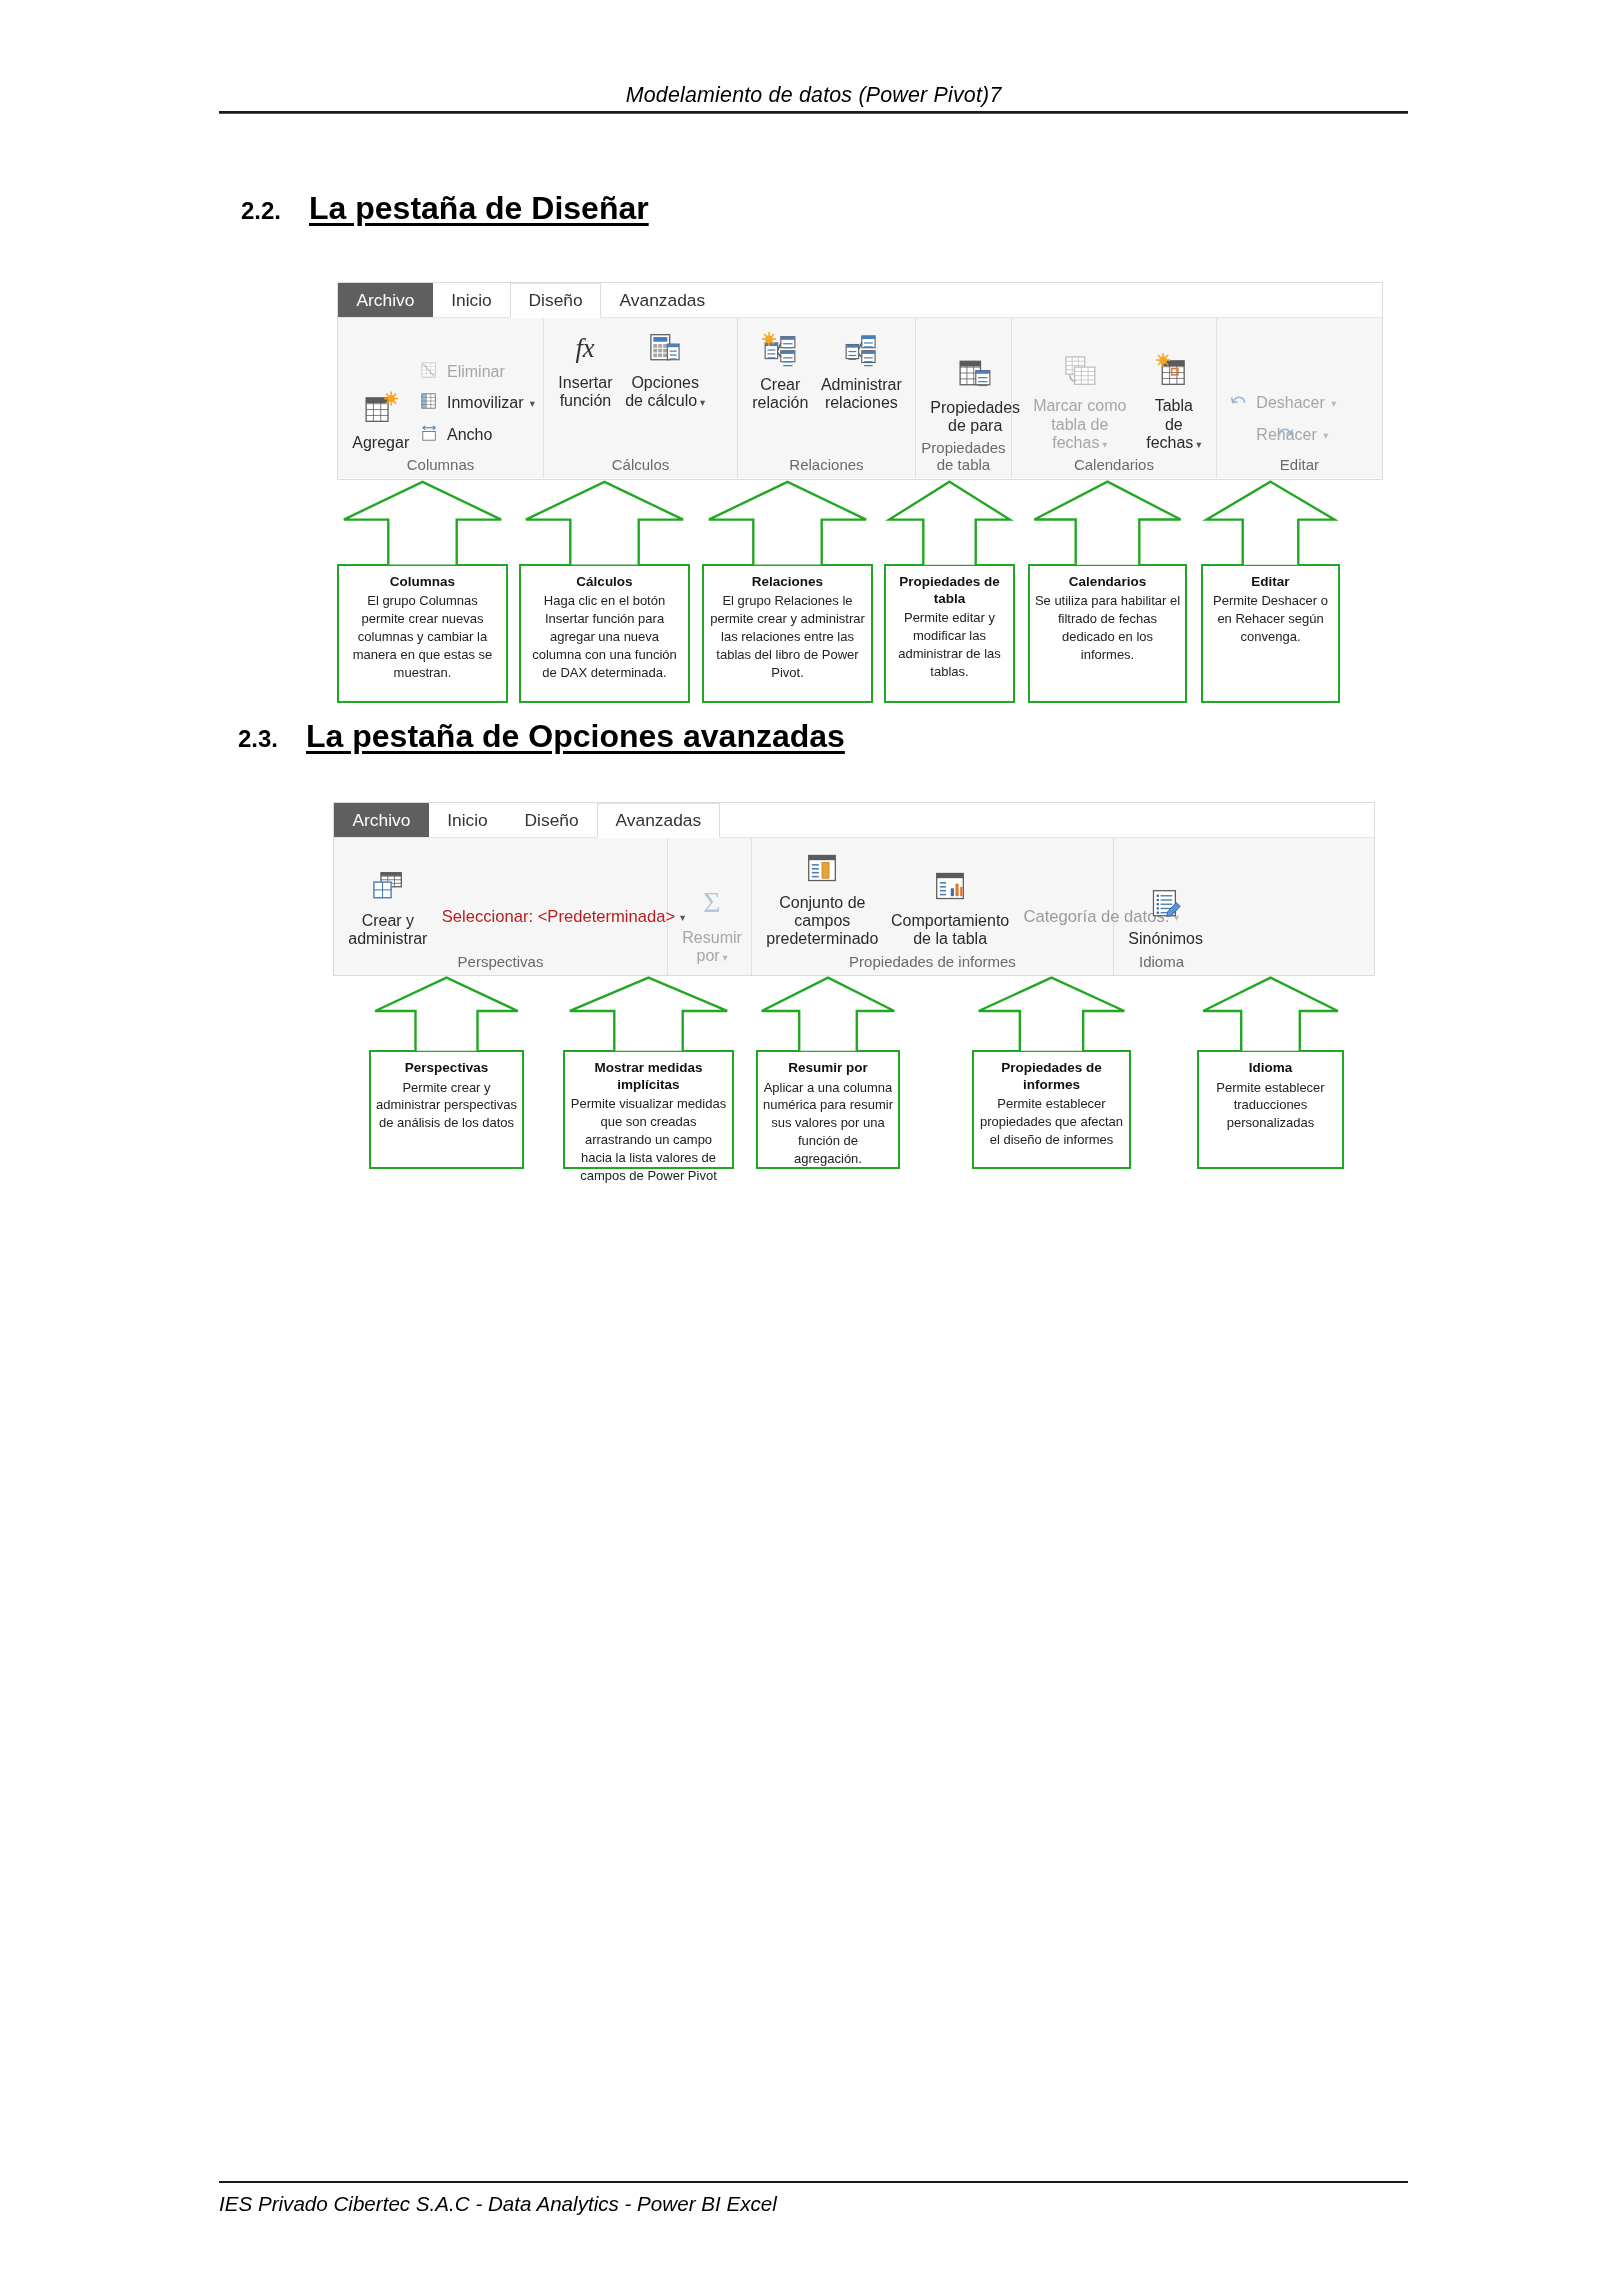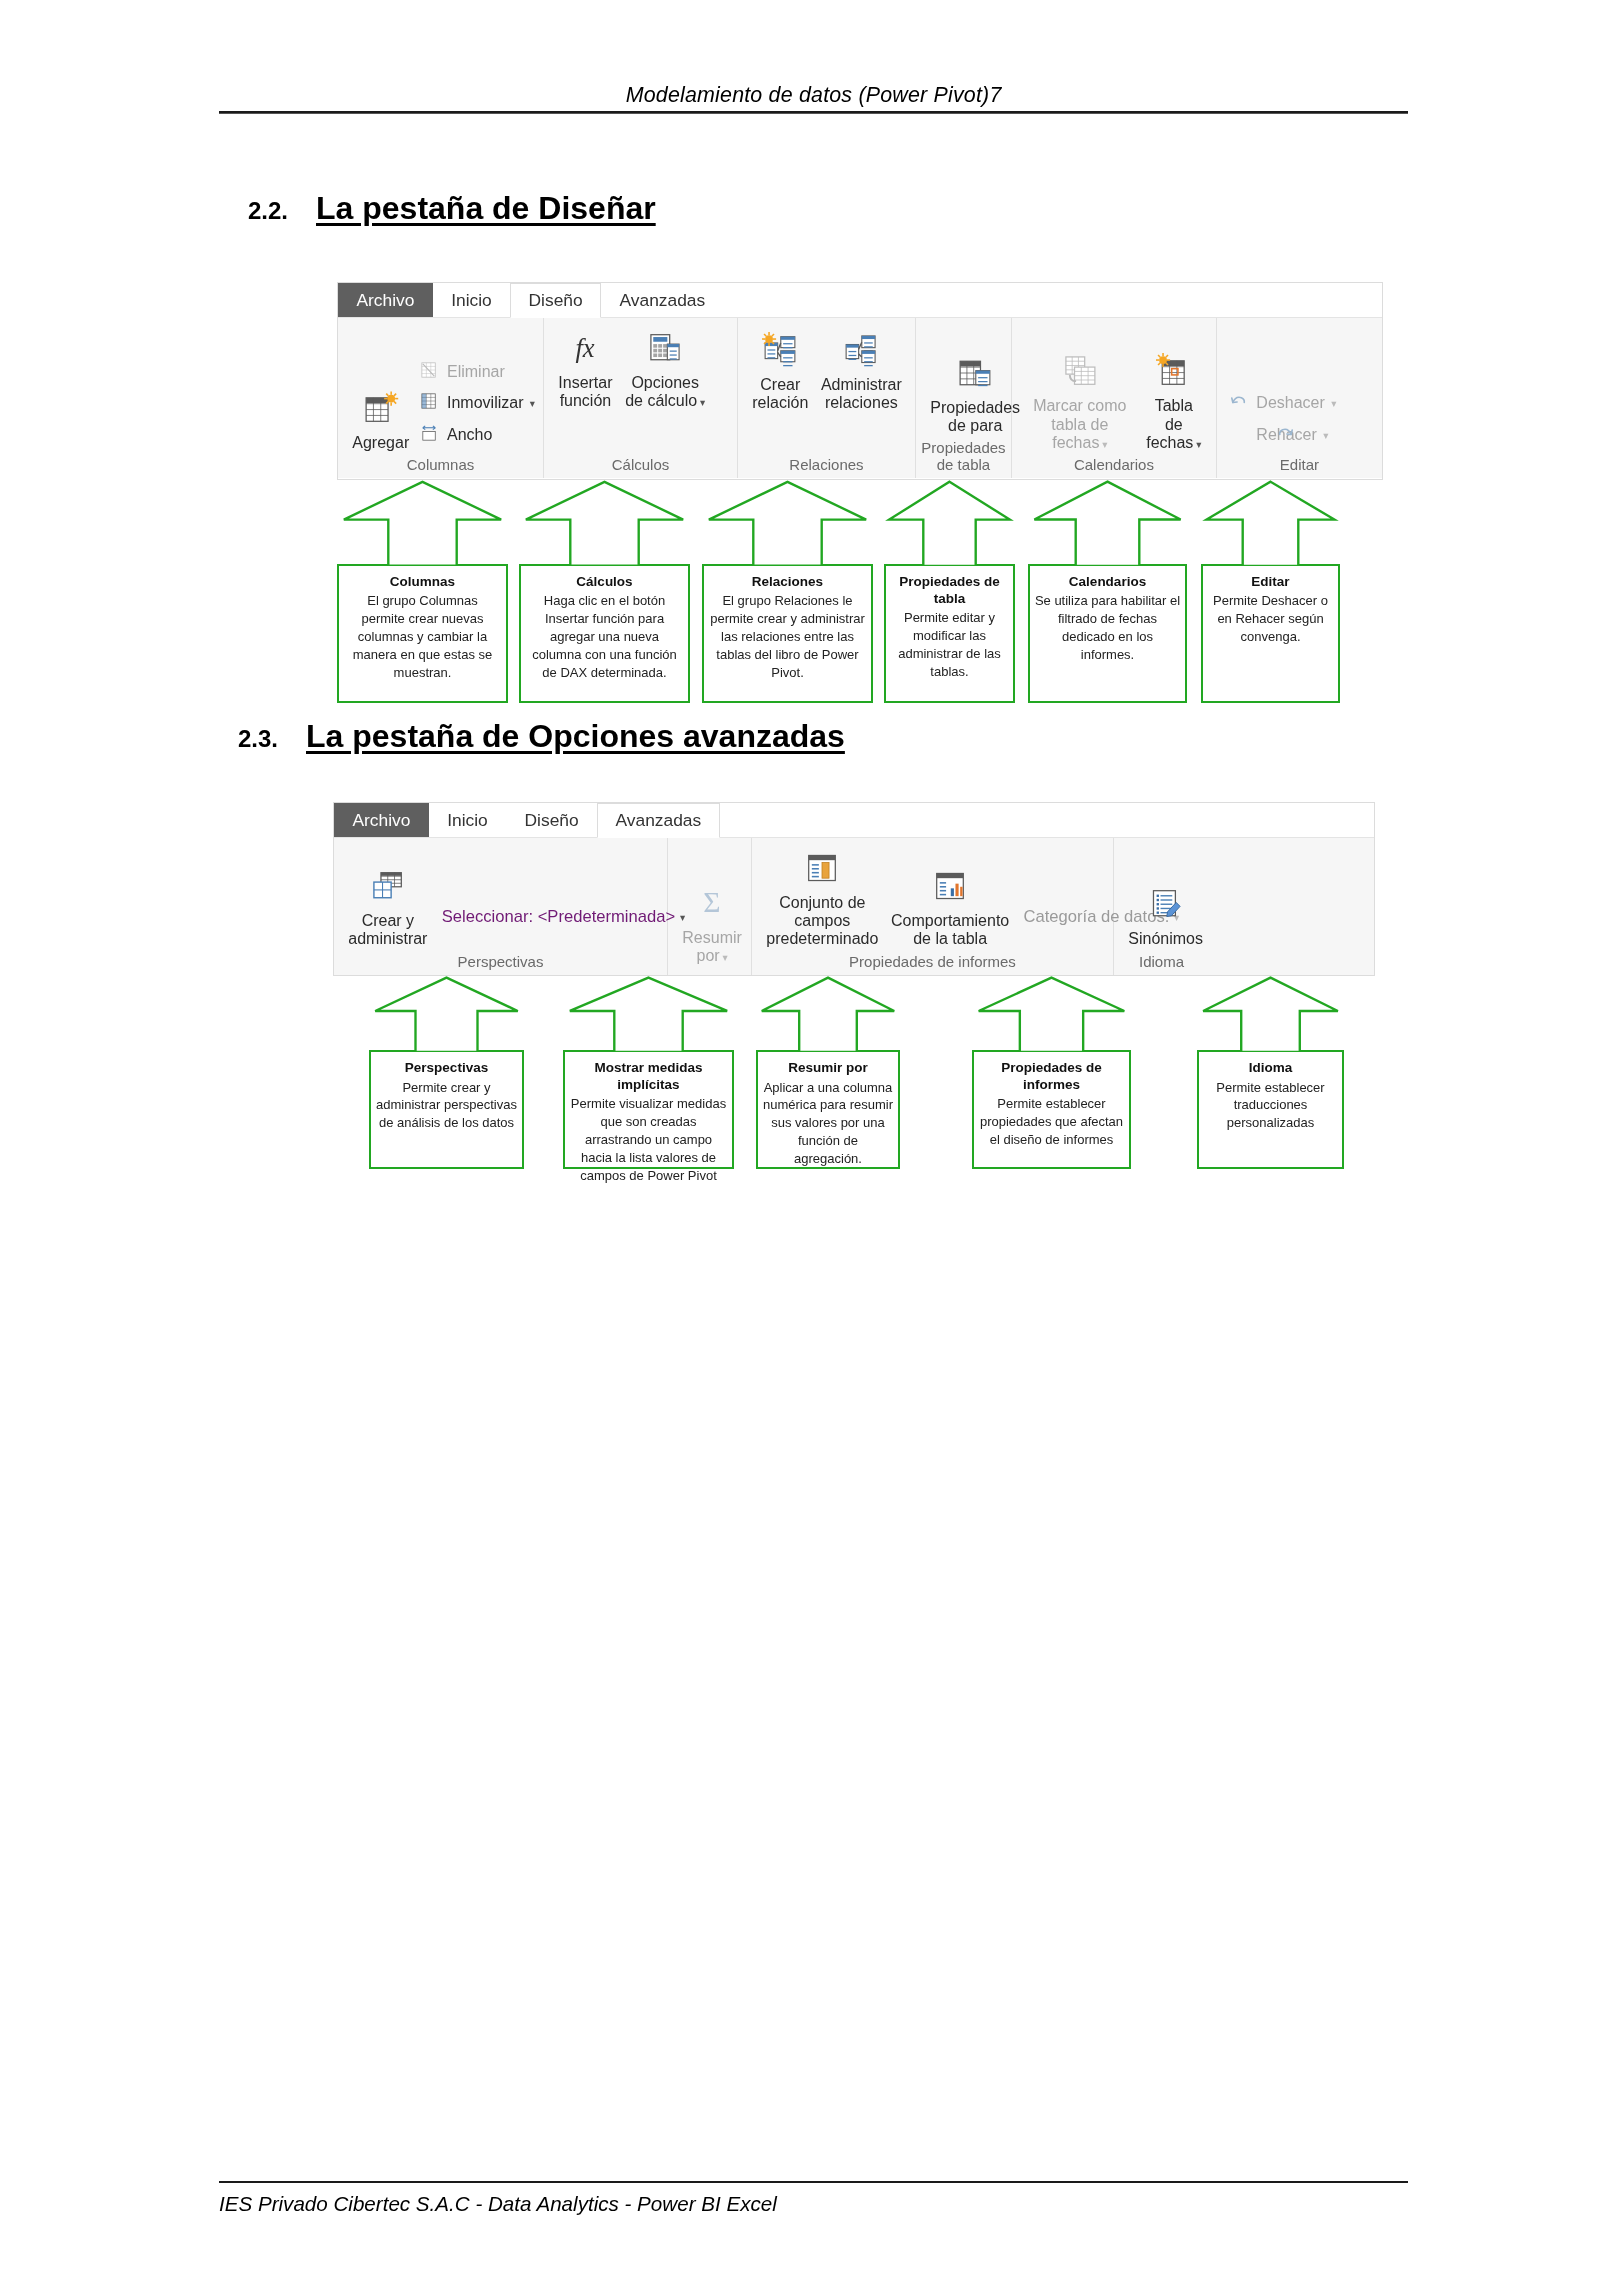--- a/index.html
+++ b/index.html
@@ -26,21 +26,21 @@
   }
   .ftr {
     position:absolute; left:219px; top:2192px; width:1189px;
     font-style:italic; font-size:20.6px;
   }
 
   
   .sec { position:absolute; display:flex; align-items:baseline; }
   .sec-num { font-weight:bold; font-size:24px; width:68px; }
   .sec-ttl { font-weight:bold; font-size:32px; text-decoration:underline; text-underline-offset:4px; }
-  #sec22 { left:248px; top:190px; }
+  #sec22 { left:241px; top:190px; }
   #sec23 { left:238px; top:718px; }
 
   
   .figure { position:absolute; }
   #fig1 { left:337px; top:282px;  width:1046px; }
   #fig2 { left:333px; top:802px; width:1042px; }
 
   
   .ribbon { background:#fff; border:0.8px solid #dcdcdc; }
   .tabstrip { display:flex; height:35px; background:#fff; align-items:stretch; }
@@ -68,21 +68,21 @@
   .btn-lbl { font-size:16px; color:#2b2b2b; text-align:center; line-height:1.15; margin-top:3.2px; white-space:pre-line; }
   .btn.dim .btn-lbl { color:#a6a6a6; }
   .btn-ico { height:46px; display:flex; align-items:center; justify-content:center; }
 
   .smallcol { display:flex; flex-direction:column; justify-content:center; gap:5.5px; padding:0 3.2px 4.8px; }
   .smallbtn { display:flex; align-items:center; gap:6.3px; font-size:16px; color:#2b2b2b; }
   .smallbtn.dim { color:#a6a6a6; }
   .caret { font-size:10.3px; color:#555; }
   .caret.dim { color:#bbb; }
 
-  .inline-lbl { font-size:16.6px; color:#701a75; white-space:nowrap; }
+  .inline-lbl { font-size:16.6px; color:#b91c1c; white-space:nowrap; }
   .inline-lbl.dim { color:#9a9a9a; }
 
   
   .callouts { position:relative; }
   .callout { position:absolute; box-sizing:border-box; }
   .arrow { position:relative; }
   .arrow svg { display:block; }
   .cbox {
     border:2.4px solid #22a722; background:#fff; box-sizing:border-box;
     padding:8px 4.8px 6.3px; text-align:center;

